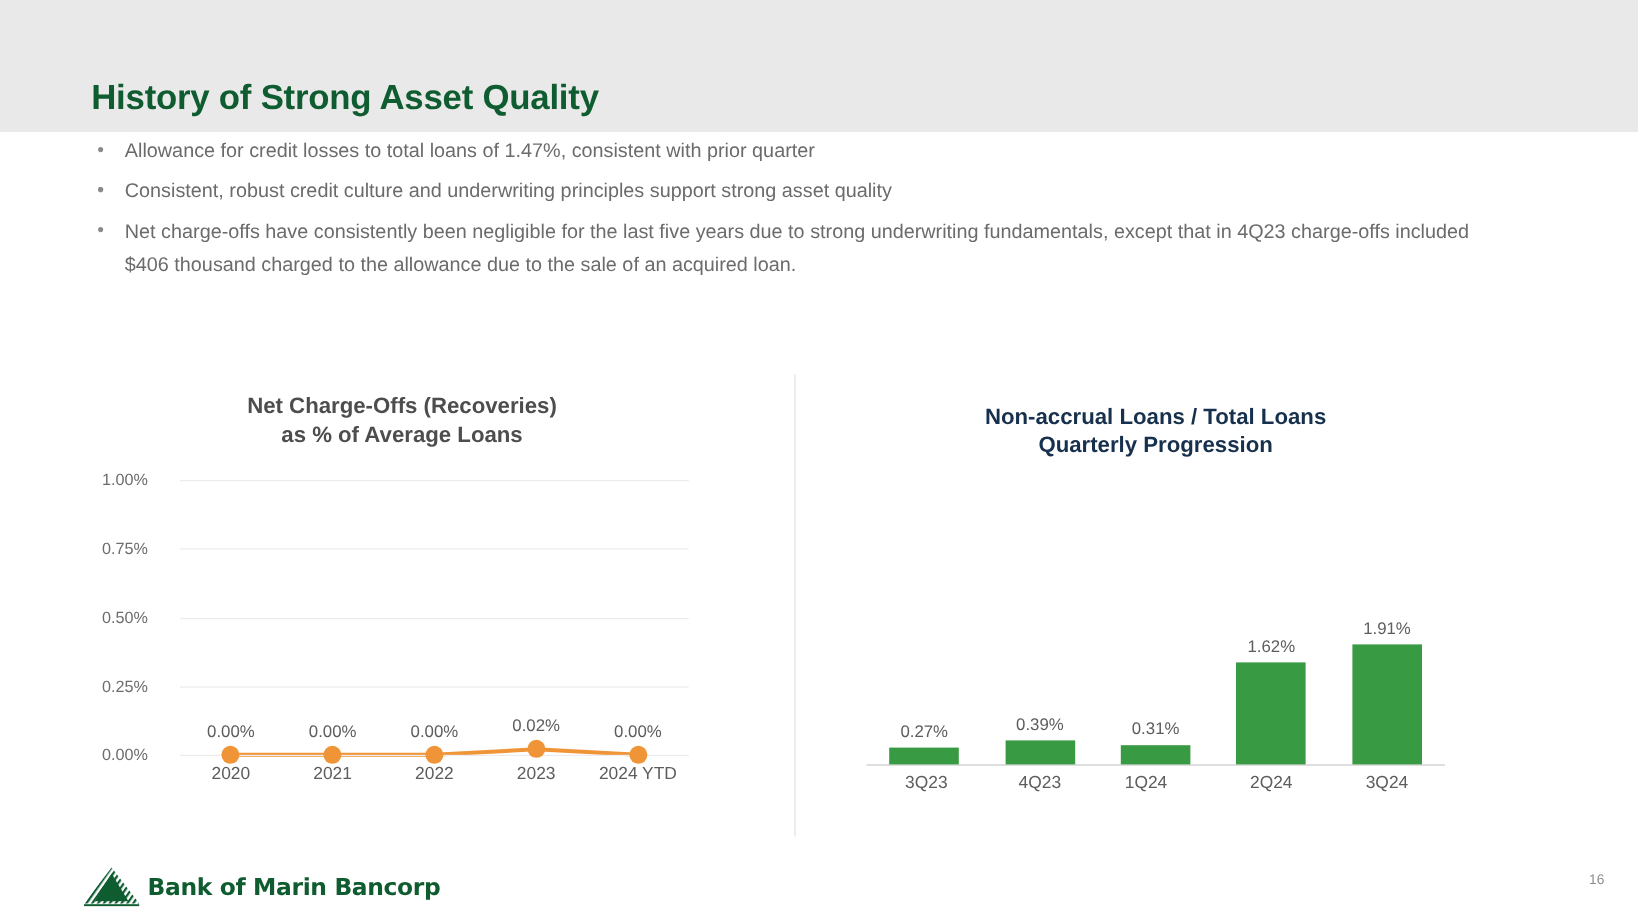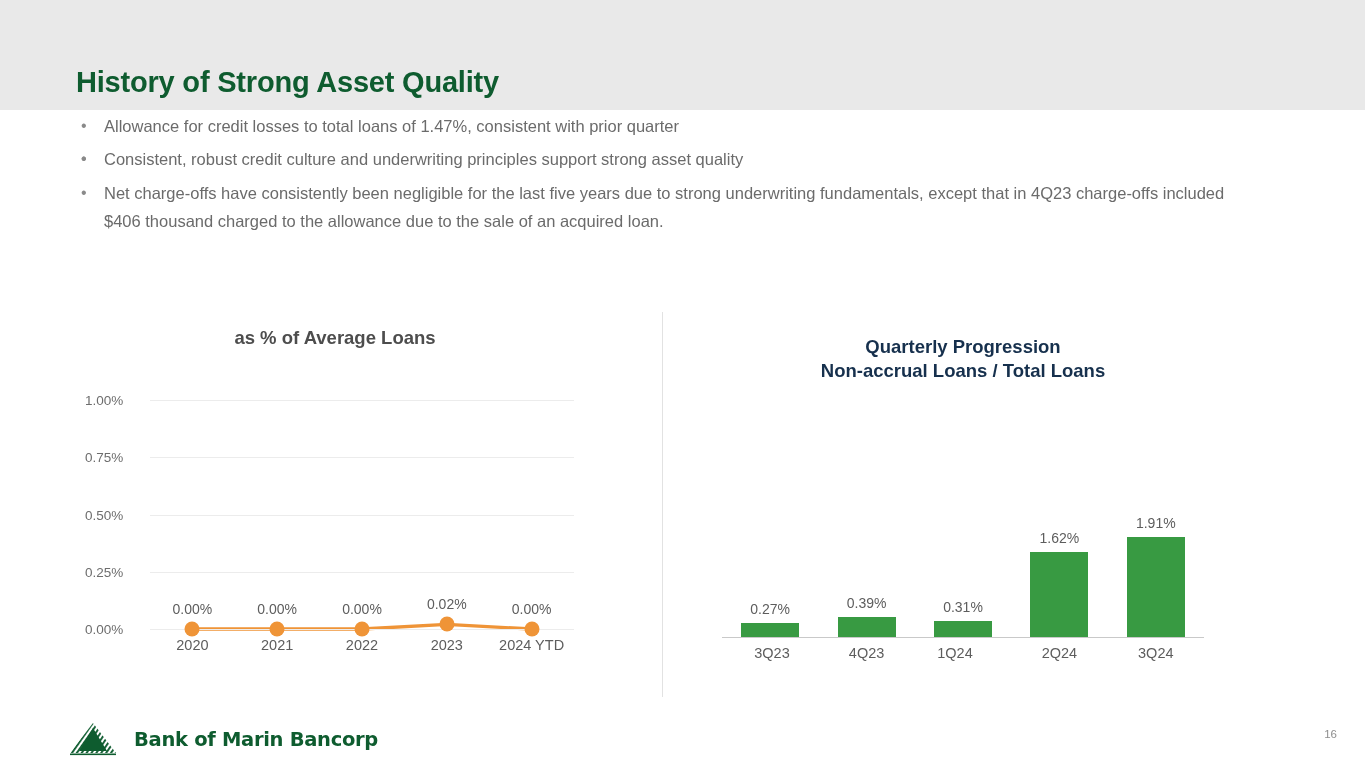--- a/index.html
+++ b/index.html
@@ -182,21 +182,21 @@
   
   #footer-logo {
     position: absolute;
     left: 68px;
     top: 722px;
     display: flex;
     align-items: center;
   }
   #logo-mark { display: block; }
   #logo-text {
-    margin-left: 14px;
+    margin-left: 3px;
     font-size: 19.5px;
     font-weight: bold;
     color: #0e5c2f;
     letter-spacing: -0.3px;
     font-family: "DejaVu Sans", sans-serif;
   }
   #page-number {
     position: absolute;
     right: 28px;
     top: 728px;
@@ -213,20 +213,21 @@
 <div id="bullet-list">
     <div class="bullet-row"><span class="bullet-dot">•</span><span>Allowance for credit losses to total loans of 1.47%, consistent with prior quarter</span></div>
     <div class="bullet-row"><span class="bullet-dot">•</span></div>
     <div class="bullet-row"><span class="bullet-dot">•</span><span>Consistent, robust credit culture and underwriting principles support strong asset quality</span></div>
     <div class="bullet-row"><span class="bullet-dot">•</span><span>Net charge-offs have consistently been negligible for the last five years due to strong underwriting fundamentals, except that in 4Q23 charge-offs included $406 thousand charged to the allowance due to the sale of an acquired loan.</span></div>
   </div>
 
 <div id="divider"></div>
 
 <div class="chart-title" id="left-chart-title">
+  <div>Net Charge-Offs (Recoveries)</div>
   <div>as % of Average Loans</div>
 </div>
 <div id="left-chart">
   <svg id="left-svg" width="500" height="280" style="position:absolute;left:0;top:0;">
       <polyline points="107.4,249 192.2,249 277,249 361.8,244.42 446.59999999999997,249" fill="none" stroke="#ef9437" stroke-width="3.4" stroke-linecap="round" stroke-linejoin="round"></polyline>
     </svg>
 <div class="gridline" style="top: 249px;"></div>
     <div class="ytick-label" style="top: 249px; right: 444px;">0.00%</div>
     <div class="gridline" style="top: 191.75px;"></div>
     <div class="ytick-label" style="top: 191.75px; right: 444px;">0.25%</div>
@@ -247,22 +248,22 @@
     <div class="xtick-label" style="left: 277px; top: 257px;">2022</div>
     <div class="line-marker" style="left: 361.8px; top: 244.42px;"></div>
     <div class="point-label" style="left: 361.8px; top: 216.42px;">0.02%</div>
     <div class="xtick-label" style="left: 361.8px; top: 257px;">2023</div>
     <div class="line-marker" style="left: 446.6px; top: 249px;"></div>
     <div class="point-label" style="left: 446.6px; top: 221px;">0.00%</div>
     <div class="xtick-label" style="left: 446.6px; top: 257px;">2024 YTD</div>
   </div>
 
 <div class="chart-title" id="right-chart-title">
+  <div>Non-accrual Loans / Total Loans</div>
   <div>Quarterly Progression</div>
-  <div>Non-accrual Loans / Total Loans</div>
 </div>
 <div id="right-chart">
   <div id="bar-baseline"></div>
 <div class="bar" style="left: 70.2px; width: 58px; height: 14.1361px; top: 222.864px;"></div>
     <div class="bar-value" style="left: 70.2px; top: 200.864px;">0.27%</div>
     <div class="bar-cat" style="left: 72px;">3Q23</div>
     <div class="bar" style="left: 166.6px; width: 58px; height: 20.4188px; top: 216.581px;"></div>
     <div class="bar-value" style="left: 166.6px; top: 194.581px;">0.39%</div>
     <div class="bar-cat" style="left: 166.6px;">4Q23</div>
     <div class="bar" style="left: 263px; width: 58px; height: 16.2304px; top: 220.77px;"></div>

